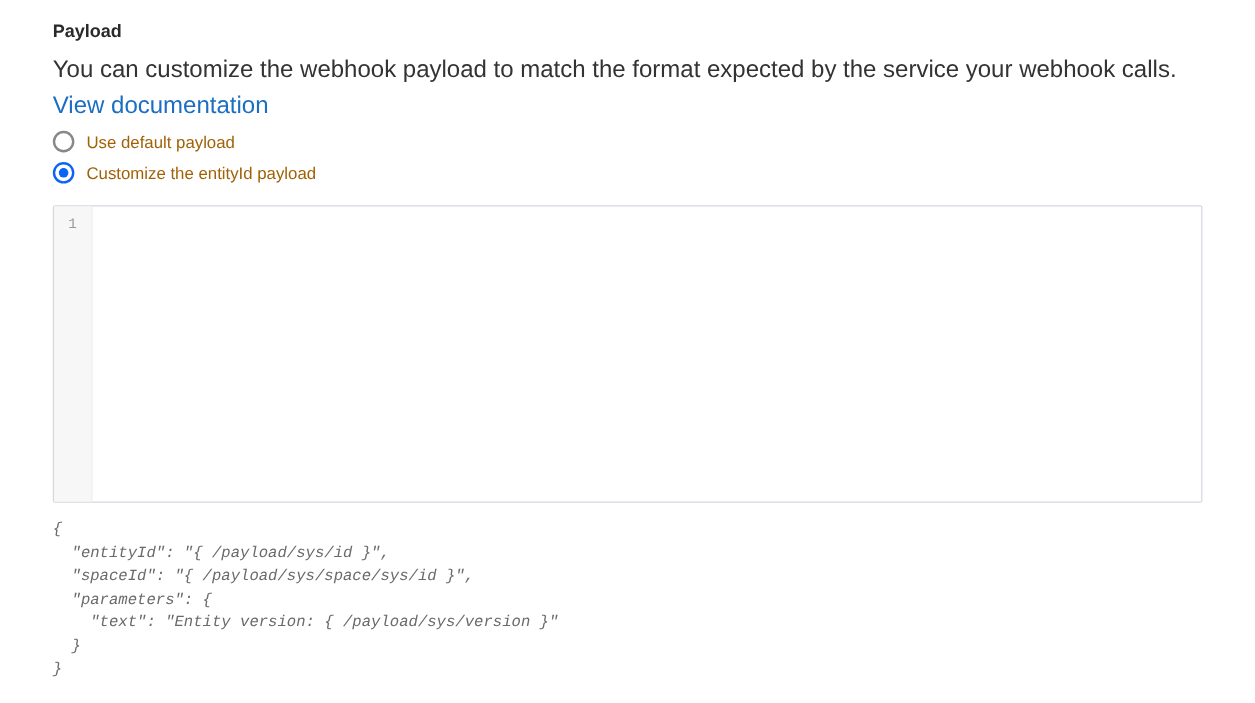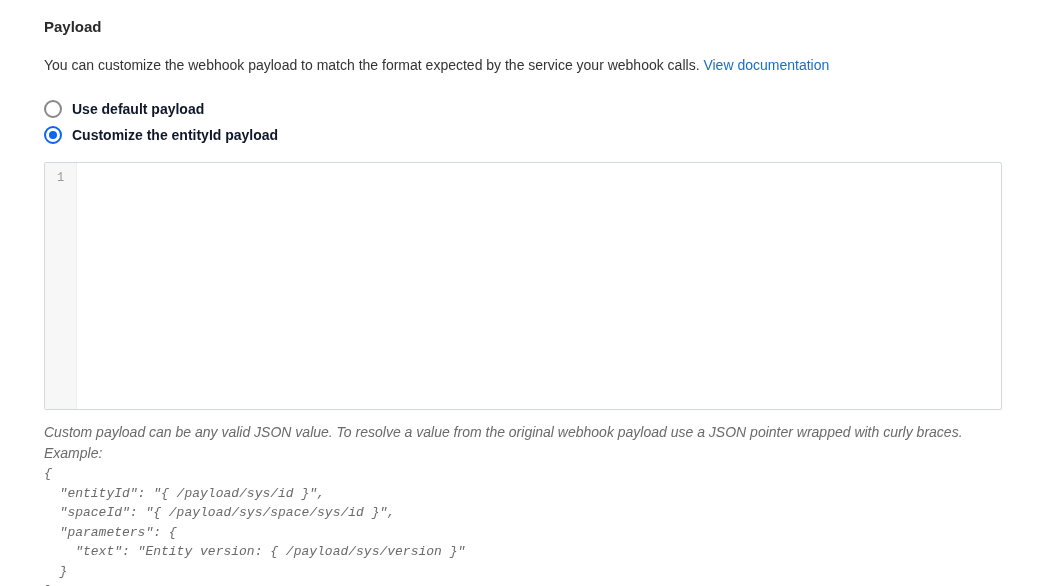--- a/index.html
+++ b/index.html
@@ -7,27 +7,27 @@
       font-family: -apple-system, BlinkMacSystemFont, "Segoe UI", Helvetica, Arial, sans-serif;
       color: #2a2a2a;
       font-size: 14px;
       padding: 18px 44px;
       background: #fff;
     }
     .section-title {
       font-weight: 600;
       font-size: 15px;
       color: #2a2a2a;
-      margin-bottom: 20px;
+      margin-bottom: 8px;
     }
     .description {
       color: #333;
-      font-size: 14px;
+      font-size: 20px;
       line-height: 1.5;
-      margin-bottom: 20px;
+      margin-bottom: 2px;
     }
     .link {
       color: #1b6ec2;
       text-decoration: none;
       cursor: pointer;
     }
     .radio-group { margin-bottom: 14px; }
     .radio-row {
       display: flex;
       align-items: center;
@@ -45,21 +45,21 @@
       flex-shrink: 0;
     }
     .radio-outer.selected { border-color: #0b64f4; }
     .radio-inner {
       width: 8px; height: 8px;
       border-radius: 50%;
       background: #0b64f4;
       display: none;
     }
     .radio-outer.selected .radio-inner { display: block; }
-    .radio-label { color: #0f172a; font-size: 14px; font-weight: bold; }
+    .radio-label { color: #a16207; font-size: 14px; }
     .editor {
       border: 1px solid #d3d8df;
       border-radius: 2px;
       display: flex;
       height: 248px;
       background: #fff;
     }
     .gutter {
       width: 32px;
       background: #f7f7f7;
@@ -119,21 +119,20 @@
   </div>
 
   <div class="editor">
     <div class="gutter">
       <div class="gutter-line">1</div>
     </div>
     <div class="editor-body" contenteditable="true" style=""></div>
   </div>
 
   <div class="help-text">
-    <div class="help-intro">Custom payload can be any valid JSON value. To resolve a value from the original webhook payload use a JSON pointer wrapped with curly braces. Example:</div>
     <div class="help-code">{
   "entityId": "{ /payload/sys/id }",
   "spaceId": "{ /payload/sys/space/sys/id }",
   "parameters": {
     "text": "Entity version: { /payload/sys/version }"
   }
 }</div>
   </div>
 </div>
 

